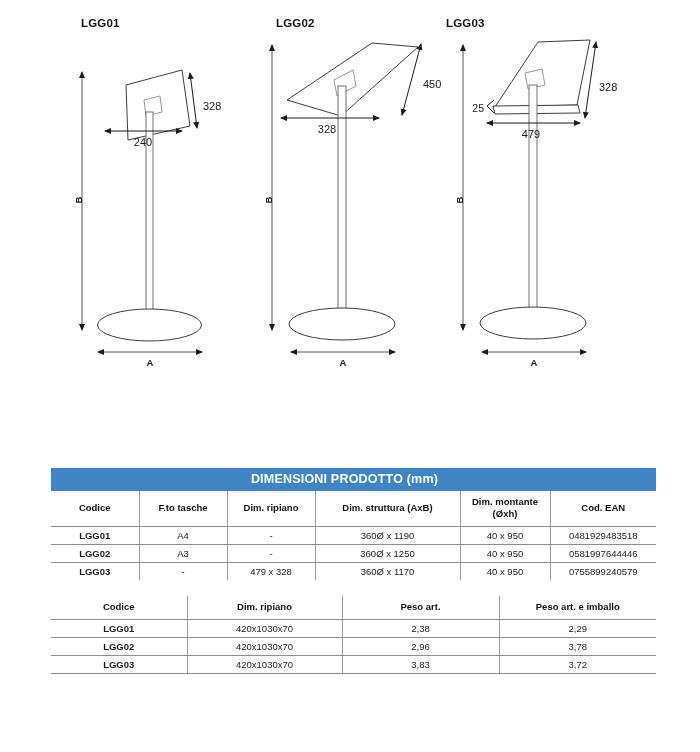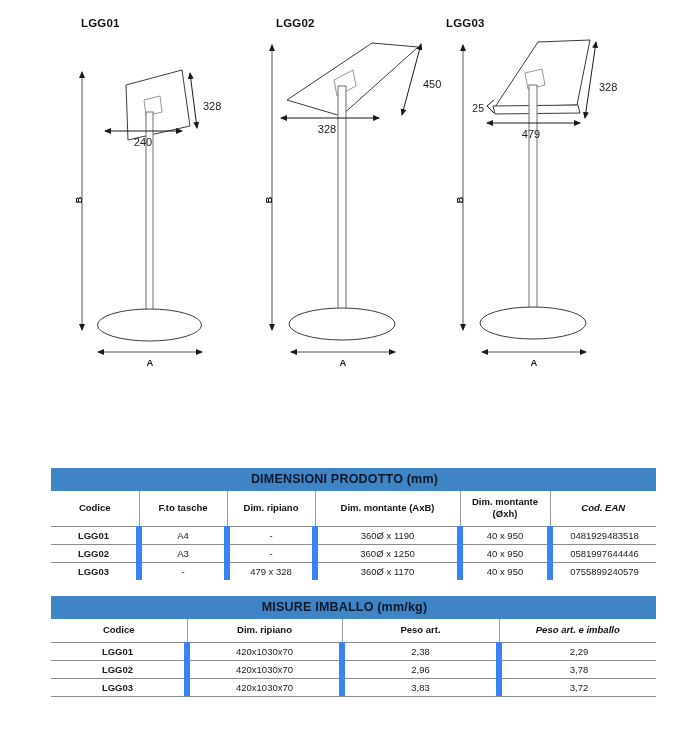--- a/index.html
+++ b/index.html
@@ -66,21 +66,21 @@
     left: 51px;
     width: 605px;
   }
   table.spec {
     width: 100%;
     border-collapse: collapse;
     table-layout: fixed;
   }
   table.spec .title-bar td {
     background: #3f85c6;
-    color: #0f172a;
+    color: #ffffff;
     font-size: 12.5px;
     font-weight: bold;
     text-align: center;
     padding: 4px 18px 5px 0;
     letter-spacing: 0.2px;
     border: none;
   }
   table.spec th {
     font-size: 9.5px;
     font-weight: bold;
@@ -88,27 +88,27 @@
     color: #111;
     padding: 5px 2px 6px 2px;
     background: #ffffff;
     border-left: 1px solid #9a9a9a;
     border-right: 1px solid #9a9a9a;
     border-bottom: 1px solid #8c8c8c;
     vertical-align: middle;
     line-height: 1.25;
   }
   table.spec th.edge-l { border-left: none; }
-  table.spec th.edge-r { border-right: none; font-style: italic; }
+  table.spec th.edge-r { border-right: none; }
   table.spec td.cell {
     font-size: 9.5px;
     text-align: center;
     color: #1a1a1a;
     padding: 3px 2px 3px 2px;
-    border-left: 6px solid #3b82f6;
+    border-left: 1px solid #3b82f6;
     border-right: 1px solid #9a9a9a;
     border-bottom: 1px solid #8c8c8c;
     vertical-align: middle;
     background: #ffffff;
   }
   table.spec td.cell.edge-l { border-left: none; }
   table.spec td.cell.edge-r { border-right: none; }
   table.spec td.code {
     font-weight: bold;
   }
@@ -249,21 +249,21 @@
         <col style="width:106px">
     </colgroup>
     <tbody>
       <tr class="title-bar">
         <td colspan="6">DIMENSIONI PRODOTTO (mm)</td>
       </tr>
       <tr>
         <th class="edge-l">Codice</th>
         <th>F.to tasche</th>
         <th>Dim. ripiano</th>
-        <th>Dim. montante (AxB)</th>
+        <th>Dim. struttura (AxB)</th>
         <th>Dim. montante (Øxh)</th>
         <th class="edge-r">Cod. EAN</th>
       </tr>
       <tr>
         <td class="cell code edge-l">LGG01</td>
         <td class="cell">A4</td>
         <td class="cell">-</td>
         <td class="cell">360Ø x 1190</td>
         <td class="cell">40 x 950</td>
         <td class="cell edge-r">0481929483518</td>
@@ -290,23 +290,20 @@
 
 <div class="table-block" style="top:596px;">
   <table class="spec">
     <colgroup>
       <col style="width:136px">
         <col style="width:155px">
       <col style="width:157px">
         <col style="width:157px">
     </colgroup>
     <tbody>
-      <tr class="title-bar">
-        <td colspan="4">MISURE IMBALLO (mm/kg)</td>
-      </tr>
       <tr>
         <th class="edge-l">Codice</th>
         <th>Dim. ripiano</th>
         <th>Peso art.</th>
         <th class="edge-r">Peso art. e imballo</th>
       </tr>
       <tr>
         <td class="cell code edge-l">LGG01</td>
         <td class="cell">420x1030x70</td>
         <td class="cell">2,38</td>

